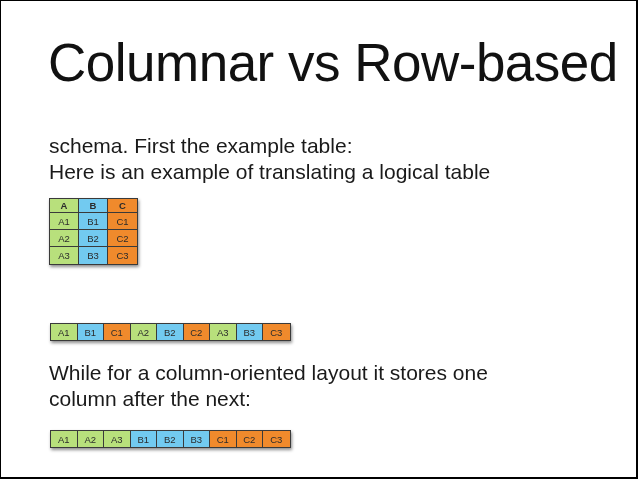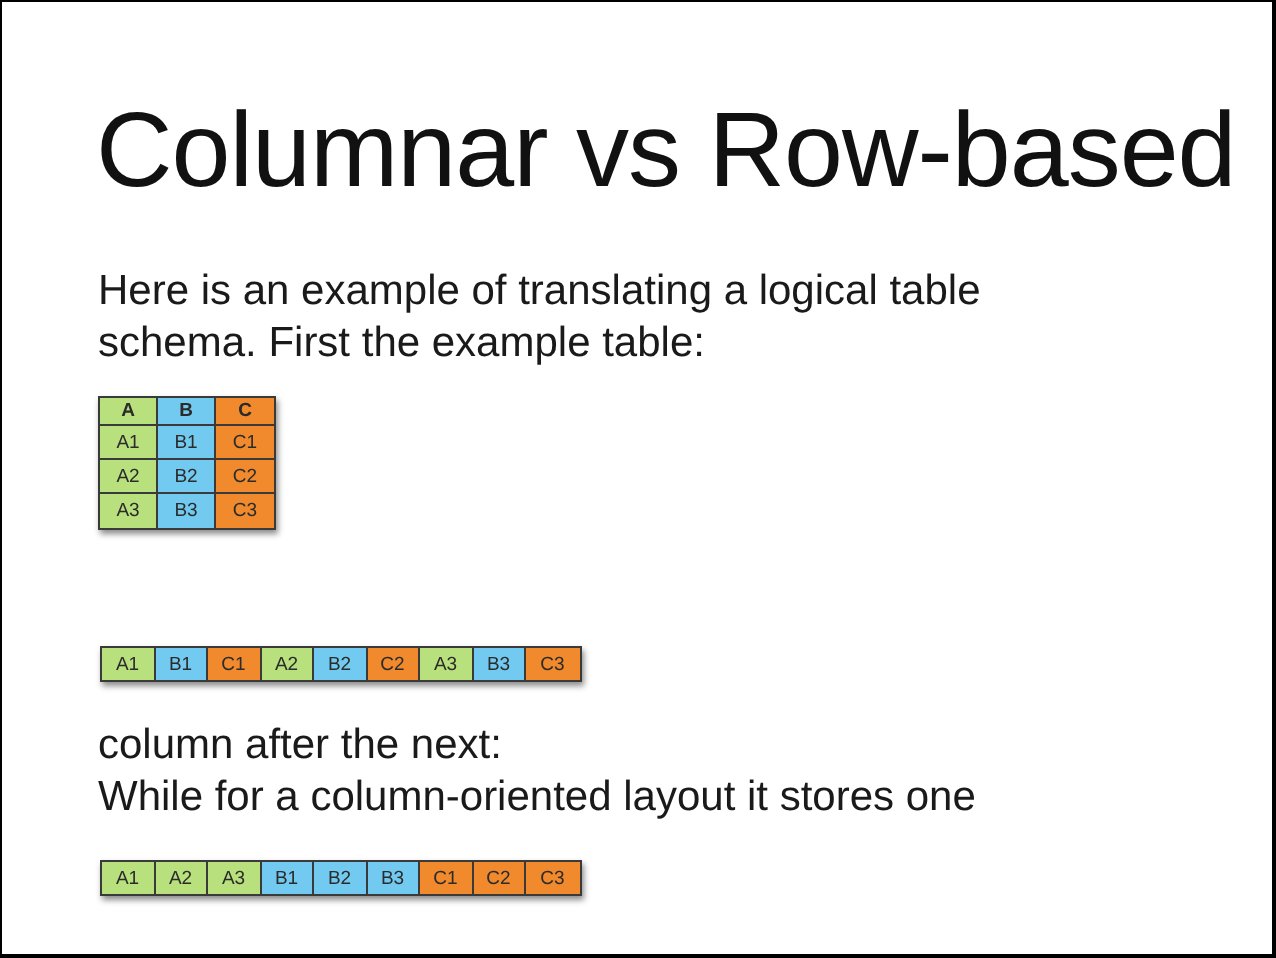--- a/index.html
+++ b/index.html
@@ -8,21 +8,21 @@
       background: #000;
       font-family: "Liberation Sans", sans-serif;
     }
     .slide {
       position: absolute; left: 1px; top: 1px;
       width: 635px; height: 476px;
       background: #ffffff;
       overflow: hidden;
     }
     .title {
-      position: absolute; left: 47px; top: 43px;
+      position: absolute; left: 47px; top: 30px;
       font-size: 53px; line-height: 64px;
       color: #111;
       font-weight: normal;
       letter-spacing: -0.5px;
       white-space: nowrap;
     }
     .para {
       position: absolute; left: 48px;
       font-size: 21px; line-height: 26px;
       color: #1a1a1a;
@@ -72,22 +72,22 @@
     }
     .scell:last-child { border-right: none; }
   </style>
 </head>
 <body>
 
 <div class="slide">
   <div class="title">Columnar vs Row-based</div>
 
   <div class="para" id="p1">
+    <div>schema. First the example table:</div>
     <div>Here is an example of translating a logical table</div>
-    <div>schema. First the example table:</div>
   </div>
 
   <div class="table">
     <div class="cell hdr g">A</div>
     <div class="cell hdr b">B</div>
     <div class="cell hdr o lastcol">C</div>
 
     <div class="cell g">A1</div>
     <div class="cell b">B1</div>
     <div class="cell o lastcol">C1</div>
@@ -108,22 +108,22 @@
     <div class="scell o">C1</div>
     <div class="scell g">A2</div>
     <div class="scell b">B2</div>
     <div class="scell o">C2</div>
     <div class="scell g">A3</div>
     <div class="scell b">B3</div>
     <div class="scell o">C3</div>
   </div>
 
   <div class="para" id="p3">
+    <div>While for a column-oriented layout it stores one</div>
     <div>column after the next:</div>
-    <div>While for a column-oriented layout it stores one</div>
   </div>
 
   <div class="strip" id="col-strip">
     <div class="scell g">A1</div>
     <div class="scell g">A2</div>
     <div class="scell g">A3</div>
     <div class="scell b">B1</div>
     <div class="scell b">B2</div>
     <div class="scell b">B3</div>
     <div class="scell o">C1</div>

